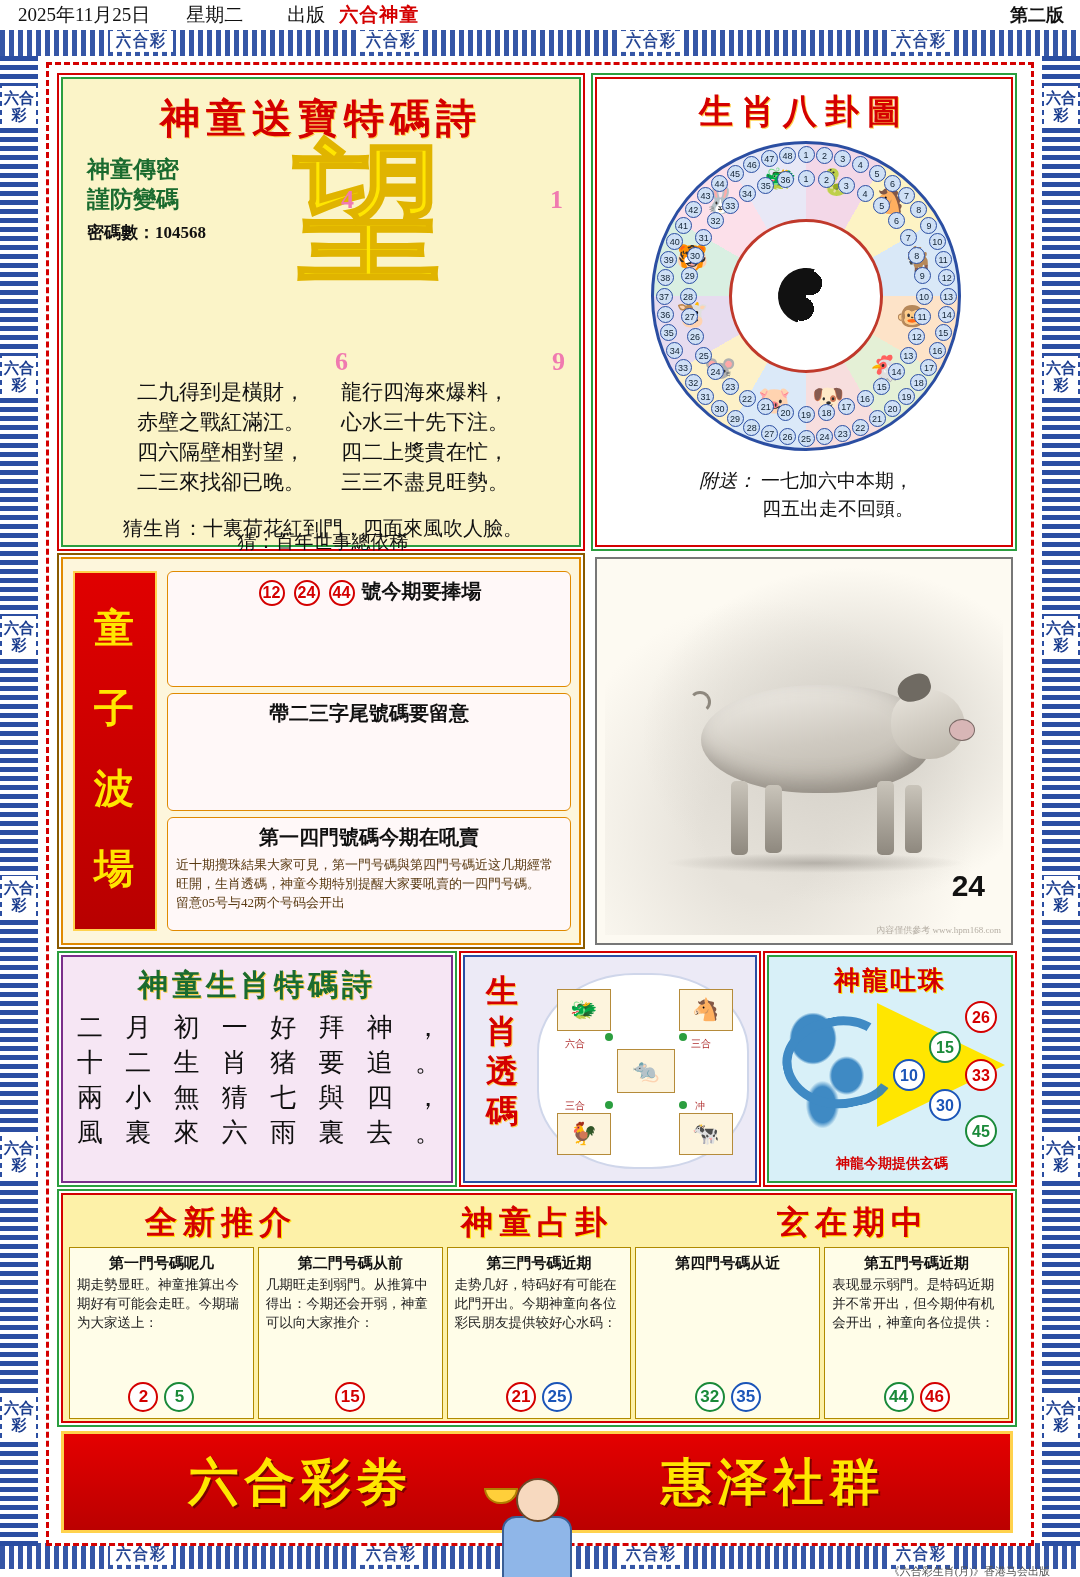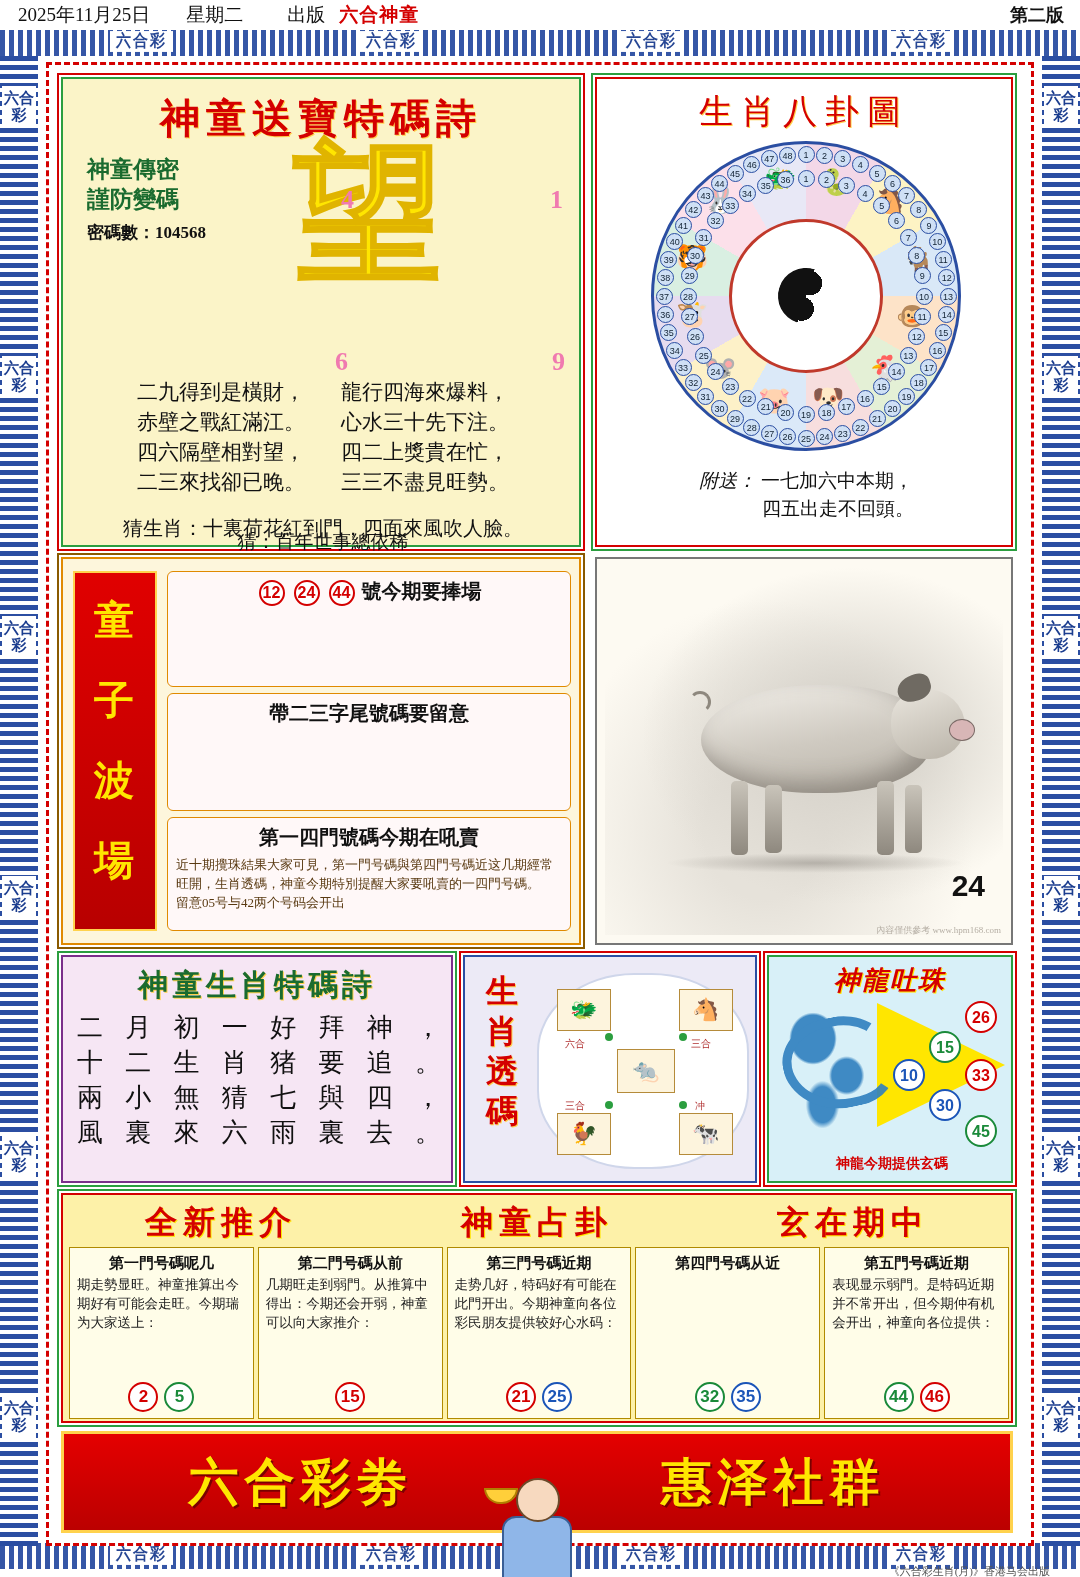--- a/index.html
+++ b/index.html
@@ -155,21 +155,21 @@
 
   
   #p-bagua {
     left: 546px; top: 12px; width: 418px; height: 470px;
     background: #fff;
     border: 2px solid #d40000;
     outline: 2px solid #2b9e3f;
     outline-offset: 2px;
   }
   #p-bagua .title {
-    text-align: center; font-size: 34px; font-weight: normal;
+    text-align: center; font-size: 34px; font-weight: bold;
     color: #d40000; letter-spacing: 8px; margin-top: 10px;
     text-shadow: 1px 1px 0 #ffd24d;
   }
   .wheel {
     position: absolute; left: 54px; top: 62px;
     width: 310px; height: 310px;
   }
   .wheel .ring {
     position: absolute; inset: 0;
     border-radius: 50%;
@@ -231,21 +231,21 @@
   .vband {
     position: absolute; left: 10px; top: 12px;
     width: 84px; height: 360px;
     background: linear-gradient(180deg,#e00000,#b80000);
     border: 2px solid #ffd24d;
     color: #ffe600;
     font-size: 40px;
     font-weight: bold;
     line-height: 80px;
     text-align: center;
-    padding-top: 8px;
+    padding-top: 16px;
     letter-spacing: 2px;
   }
   .tz-box {
     position: absolute;
     left: 104px;
     width: 404px;
     background: #fff8f8;
     border: 1px solid #e08a00;
     border-radius: 6px;
     padding: 6px 8px;
@@ -437,21 +437,20 @@
     left: 718px; top: 890px; width: 246px; height: 228px;
     background: #d8f0f8;
     border: 2px solid #2b9e3f;
     outline: 2px solid #d40000;
     outline-offset: 2px;
   }
   #p-dragon .title {
     text-align: center; font-size: 26px; font-weight: bold;
     color: #d40000; letter-spacing: 2px; margin-top: 6px;
     text-shadow: 1px 1px 0 #ffe600;
-    font-style: italic;
   }
   .dragon-art {
     position: absolute; left: 8px; top: 42px;
     width: 120px; height: 132px;
     background:
       radial-gradient(ellipse at 30% 30%, #2f7fbf 0 18%, transparent 20%),
       radial-gradient(ellipse at 58% 58%, #2f7fbf 0 15%, transparent 18%),
       radial-gradient(ellipse at 38% 80%, #2f7fbf 0 12%, transparent 16%);
     opacity: .9;
   }

